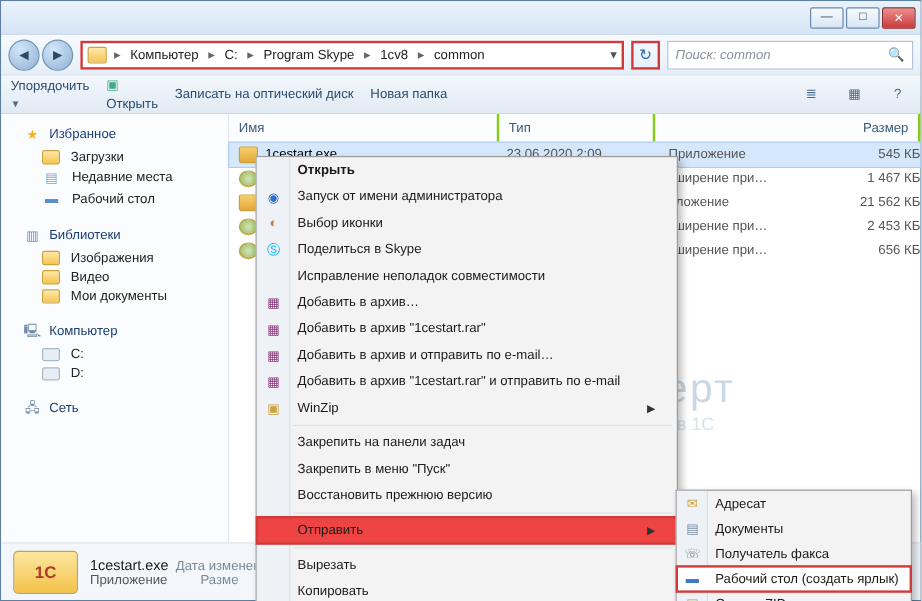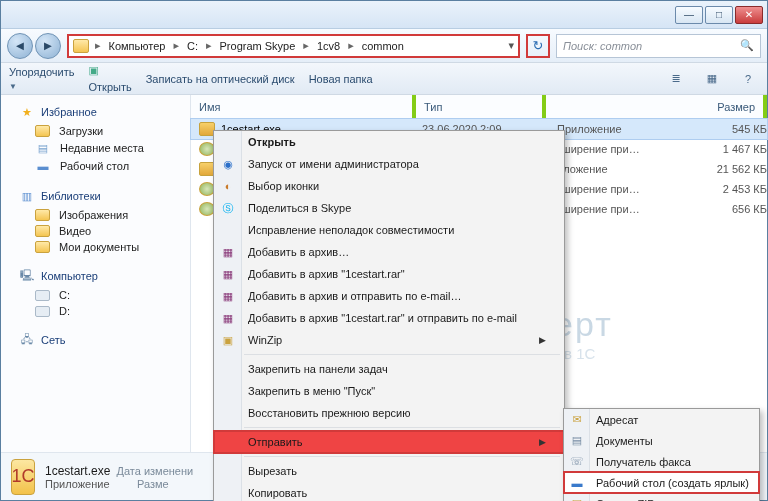--- a/index.html
+++ b/index.html
@@ -37,21 +37,21 @@
 .ico { width: 16px; height: 14px; display: inline-flex; align-items: center; justify-content: center; font-size: 11px; }
 .ico.star { color: #f2b01e; }
 .ico.folder { background: linear-gradient(#ffe9a8,#f4c552); border: 1px solid #caa23e; border-radius: 2px; width: 15px; height: 12px; }
 .ico.lib { color: #5a8ed0; }
 .ico.comp { color: #6a89a8; }
 .ico.drive { background: #e6edf4; border: 1px solid #aab9c8; border-radius: 2px; width: 15px; height: 11px; position: relative; }
 .ico.net { color: #6a89a8; }
 
 .main { flex: 1; display: flex; flex-direction: column; position: relative; min-width: 0; }
 .cols { height: 24px; display: flex; align-items: center; border-bottom: 1px solid #e0e6ec; color: #3a5a7a; background: #fbfdff; }
-.cols > div { padding: 0 8px; border-right: 4px solid #84cc16; height: 100%; display: flex; align-items: center; }
+.cols > div { padding: 0 8px; border-right: 2px solid #84cc16; height: 100%; display: flex; align-items: center; }
 .c-name { width: 225px; }
 .c-date { width: 135px; }
 .c-type { width: 130px; }
 .c-size { flex: 1; text-align: right; justify-content: flex-end; }
 
 .rows { position: relative; }
 .row { height: 20px; display: flex; align-items: center; padding-left: 8px; }
 .row.sel { background: #d5e8fb; outline: 1px solid #aecdf0; }
 .row .rico { width: 16px; height: 14px; margin-right: 6px; background: #f5d36b; border: 1px solid #c7a23c; border-radius: 2px; }
 .row .rico.app { background: linear-gradient(#f7d06a,#e2a83a); }
@@ -70,21 +70,21 @@
 .ctx .msep { height: 1px; background: #dcdfe3; margin: 3px 4px 3px 30px; }
 .ctx .mi.hlbox { outline: 2px solid #d13a3a; outline-offset: -1px; background: #ef4444; }
 
 .sub { position: absolute; left: 563px; top: 408px; width: 197px; background: #f3f3f3; border: 1px solid #9a9a9a; box-shadow: 3px 3px 6px rgba(0,0,0,.25); z-index: 11; }
 .sub .strip { position: absolute; left: 0; top: 0; bottom: 0; width: 26px; background: #eef1f5; border-right: 1px solid #dbe0e6; }
 .sub .mi { position: relative; height: 21px; display: flex; align-items: center; padding-left: 32px; padding-right: 8px; color: #1a1a1a; font-size: 11px; white-space: nowrap; }
 .sub .mi .mico { position: absolute; left: 5px; width: 16px; height: 16px; display: flex; align-items: center; justify-content: center; font-size: 11px; }
 .sub .mi.hl { outline: 2px solid #d13a3a; outline-offset: -1px; background: #fff; }
 
 .details { height: 48px; border-top: 1px solid #dfe6ee; background: #f3f7fb; display: flex; align-items: center; padding: 4px 10px; gap: 10px; }
-.details .big { width: 24px; height: 36px; background: linear-gradient(#fce7a1,#f3c249); border: 1px solid #caa23e; border-radius: 4px; display: flex; align-items: center; justify-content: center; color: #b03a2a; font-weight: 400; font-size: 18px; }
+.details .big { width: 54px; height: 36px; background: linear-gradient(#fce7a1,#f3c249); border: 1px solid #caa23e; border-radius: 4px; display: flex; align-items: center; justify-content: center; color: #b03a2a; font-weight: 700; font-size: 14px; }
 .details .meta { color: #555; }
 .details .meta .fn { color: #1a1a1a; font-size: 12px; }
 .details .meta .lbl { color: #7a8a9a; margin-right: 4px; }
 
 .watermark { position: absolute; left: 280px; top: 210px; color: #c9d8e4; font-size: 34px; letter-spacing: 2px; pointer-events: none; z-index: 1; }
 .watermark2 { position: absolute; left: 310px; top: 250px; color: #d7e2eb; font-size: 15px; pointer-events: none; z-index: 1; }
 </style>
 </head>
 <body>
 

